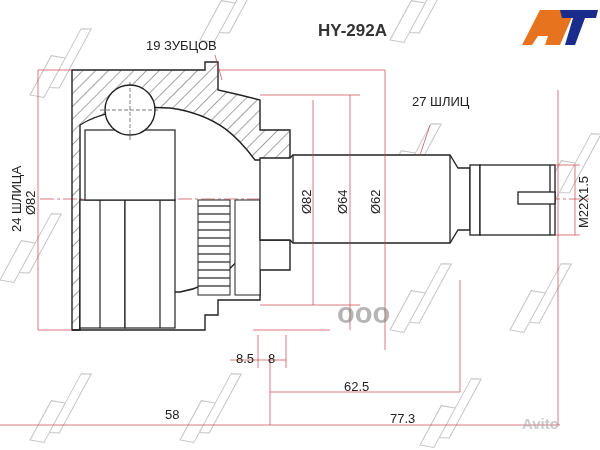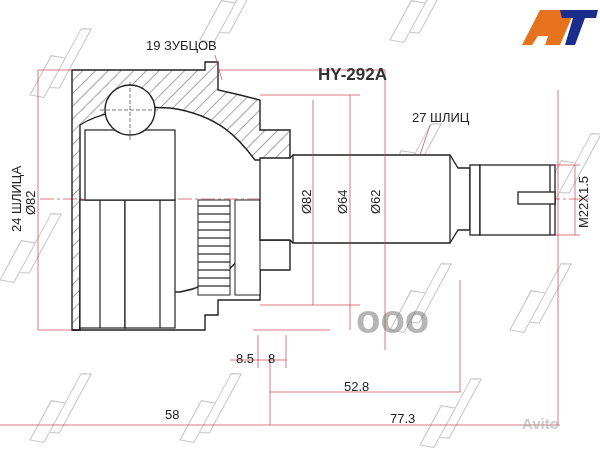--- a/index.html
+++ b/index.html
@@ -128,30 +128,30 @@
     <line x1="430" y1="125" x2="420" y2="155"></line>
     <line x1="215" y1="55" x2="222" y2="80"></line>
   </g>
 
   <g>
     <polygon points="540,10 575,10 560,45 545,45 548,36 538,36 532,45 522,45" fill="#E8731E"></polygon>
     <polygon points="560,10 598,10 596,18 585,18 575,45 565,45 573,18 562,18" fill="#1A2C8C"></polygon>
   </g>
 </svg>
 
-<div class="lbl title" style="left:318px;top:22px;margin-top:44px;">HY-292A</div>
+<div class="lbl title" style="left:318px;top:22px;">HY-292A</div>
 <div class="lbl" style="left:146px;top:39px;">19 ЗУБЦОВ</div>
-<div class="lbl" style="left:412px;top:111px;">27 ШЛИЦ</div>
+<div class="lbl" style="left:412px;top:95px;">27 ШЛИЦ</div>
 <div class="lbl vert" style="left:10px;top:232px;">24 ШЛИЦА</div>
 <div class="lbl vert" style="left:24px;top:215px;">Ø82</div>
 <div class="lbl vert" style="left:300px;top:214px;">Ø82</div>
 <div class="lbl vert" style="left:336px;top:214px;">Ø64</div>
 <div class="lbl vert" style="left:369px;top:214px;">Ø62</div>
 <div class="lbl vert" style="left:577px;top:228px;">M22X1.5</div>
 
 <div class="lbl" style="left:236px;top:352px;text-align:center;">8.5</div>
 <div class="lbl" style="left:268px;top:352px;">8</div>
-<div class="lbl" style="left:344px;top:380px;">52.8</div>
+<div class="lbl" style="left:344px;top:380px;">62.5</div>
 <div class="lbl" style="left:165px;top:408px;">58</div>
 <div class="lbl" style="left:390px;top:412px;">77.3</div>
 
-<div class="wm" style="left:356px;top:297px;font-size:40px;">ооо</div>
+<div class="wm" style="left:337px;top:297px;font-size:29px;">ооо</div>
 <div class="wm" style="left:522px;top:415px;font-size:15px;color:rgba(170,170,170,0.6);">Avito</div>
 
 </body></html>

